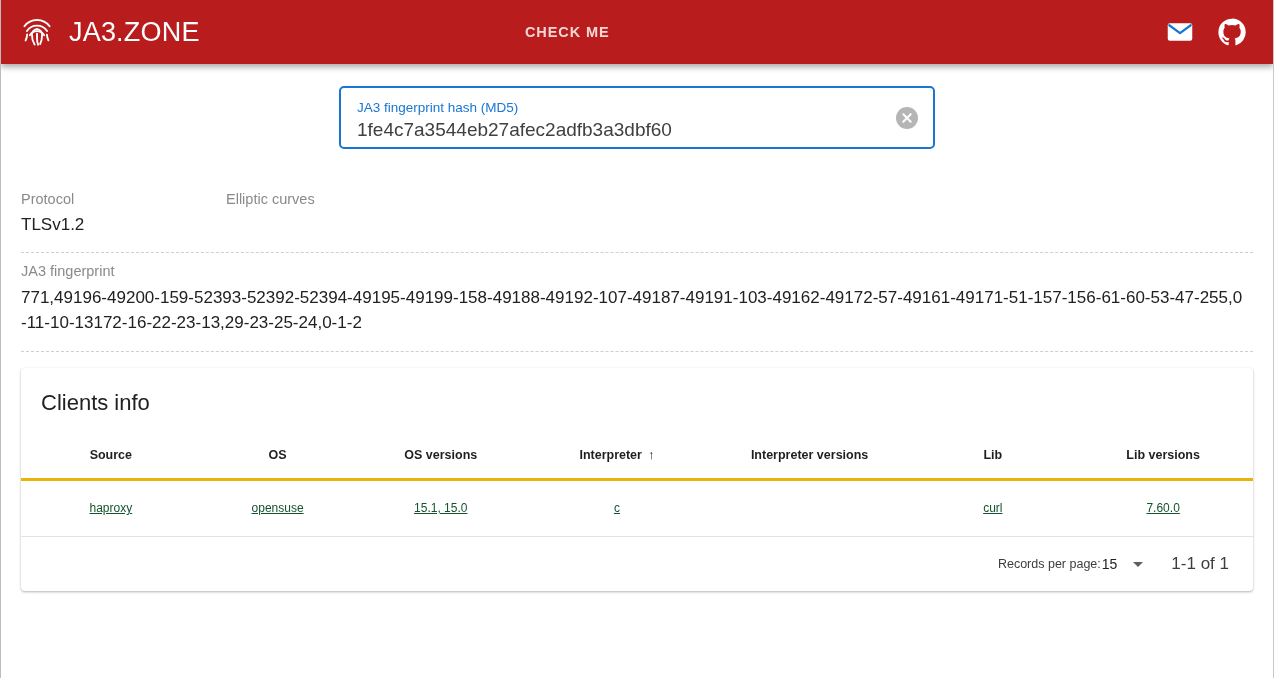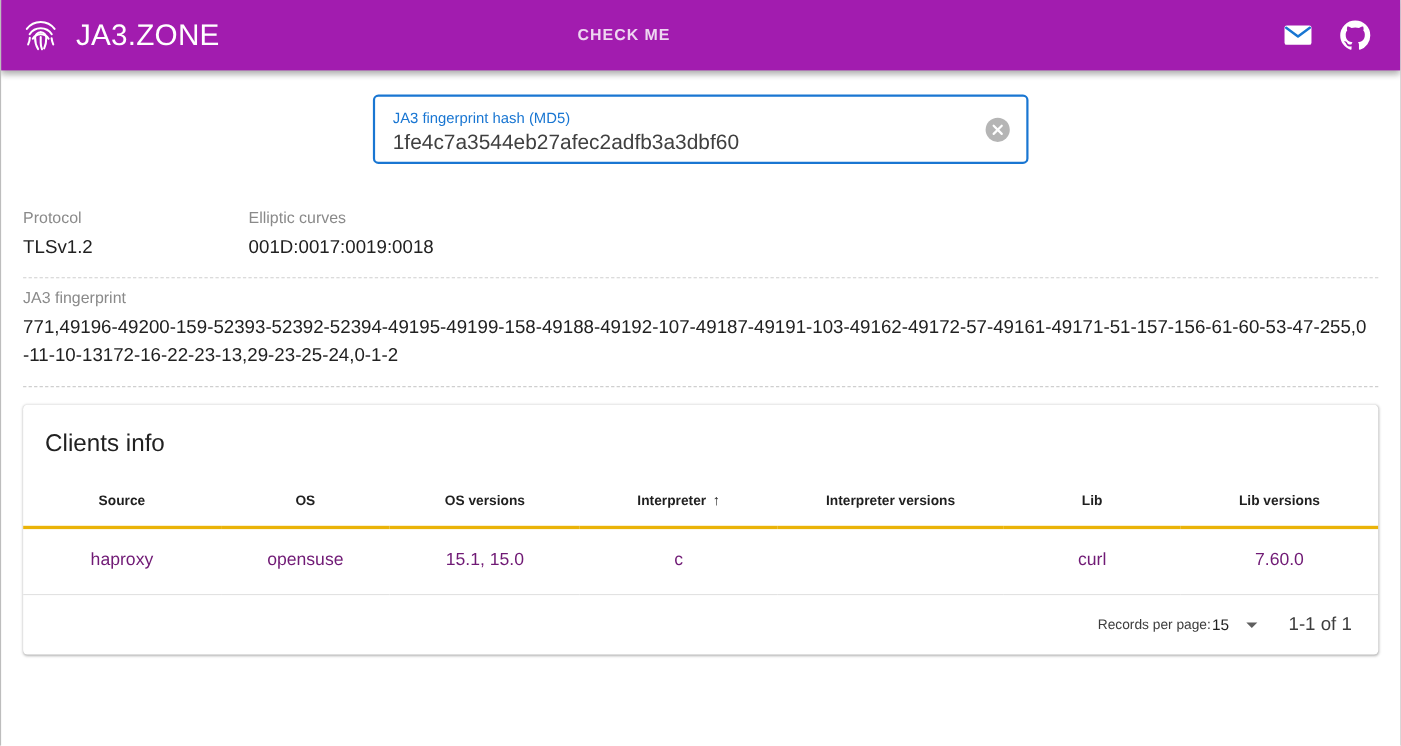--- a/index.html
+++ b/index.html
@@ -23,21 +23,21 @@
     border-left: 1px solid #bdbdbd;
     border-right: 1px solid #c8c8c8;
     background: #fff;
     overflow: hidden;
   }
 
   
   .toolbar {
     position: relative;
     height: 64px;
-    background: #a21caf;
+    background: #b91c1c;
     display: flex;
     align-items: center;
     padding: 0 18px;
     box-sizing: border-box;
     box-shadow: 0 3px 6px rgba(0,0,0,.22), 0 3px 6px rgba(0,0,0,.14);
     z-index: 5;
   }
   .brand {
     display: flex;
     align-items: center;
@@ -204,26 +204,27 @@
   table.clients th {
     font-size: 12.5px;
     font-weight: 700;
     color: #1f1f1f;
     text-align: center;
     padding: 14px 4px 16px 4px;
     border-bottom: 3px solid #eab308;
     white-space: nowrap;
   }
   table.clients td {
-    font-size: 16px;
-    color: #701a75;
+    font-size: 12px;
+    color: #14532d;
     text-align: center;
     padding: 20px 4px 21px 4px;
     border-bottom: 1px solid #e2e2e2;
     white-space: nowrap;
+    text-decoration: underline;
   }
   .col-source   { width: 14.6%; }
   .col-os       { width: 12.4%; }
   .col-osv      { width: 14.0%; }
   .col-interp   { width: 14.6%; }
   .col-interpv  { width: 16.8%; }
   .col-lib      { width: 13.0%; }
   .col-libv     { width: 14.6%; }
   .sort-arrow {
     display: inline-block;
@@ -324,21 +325,20 @@
   </div>
 
   <div class="details">
     <div class="detail-row">
       <div class="detail-block protocol">
         <div class="detail-label">Protocol</div>
         <div class="detail-value">TLSv1.2</div>
       </div>
       <div class="detail-block">
         <div class="detail-label">Elliptic curves</div>
-        <div class="detail-value">001D:0017:0019:0018</div>
       </div>
     </div>
 
     <hr class="hr-dashed">
 
     <div class="detail-block">
       <div class="detail-label">JA3 fingerprint</div>
       <div class="fp-value">771,49196-49200-159-52393-52392-52394-49195-49199-158-49188-49192-107-49187-49191-103-49162-49172-57-49161-49171-51-157-156-61-60-53-47-255,0-11-10-13172-16-22-23-13,29-23-25-24,0-1-2</div>
     </div>
 

